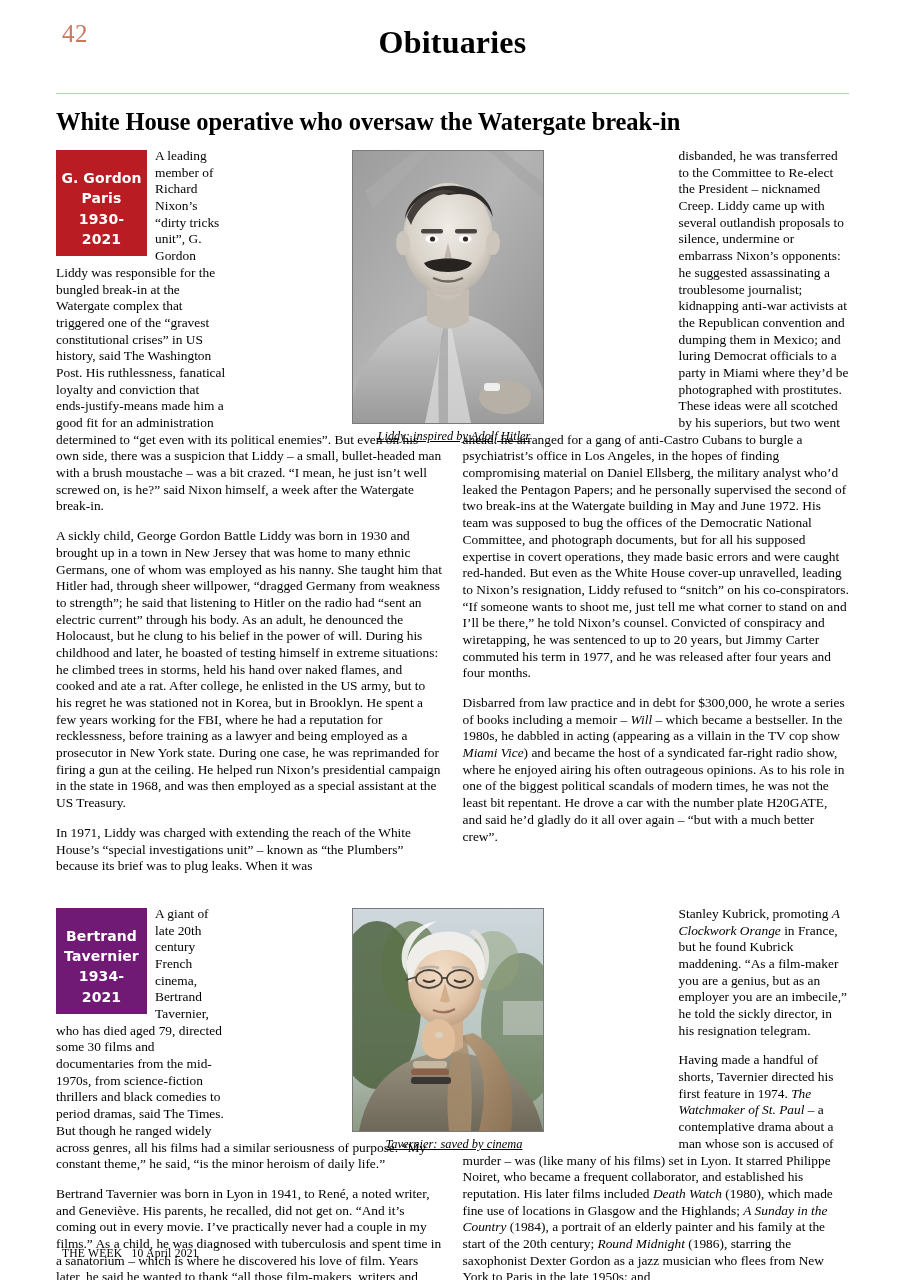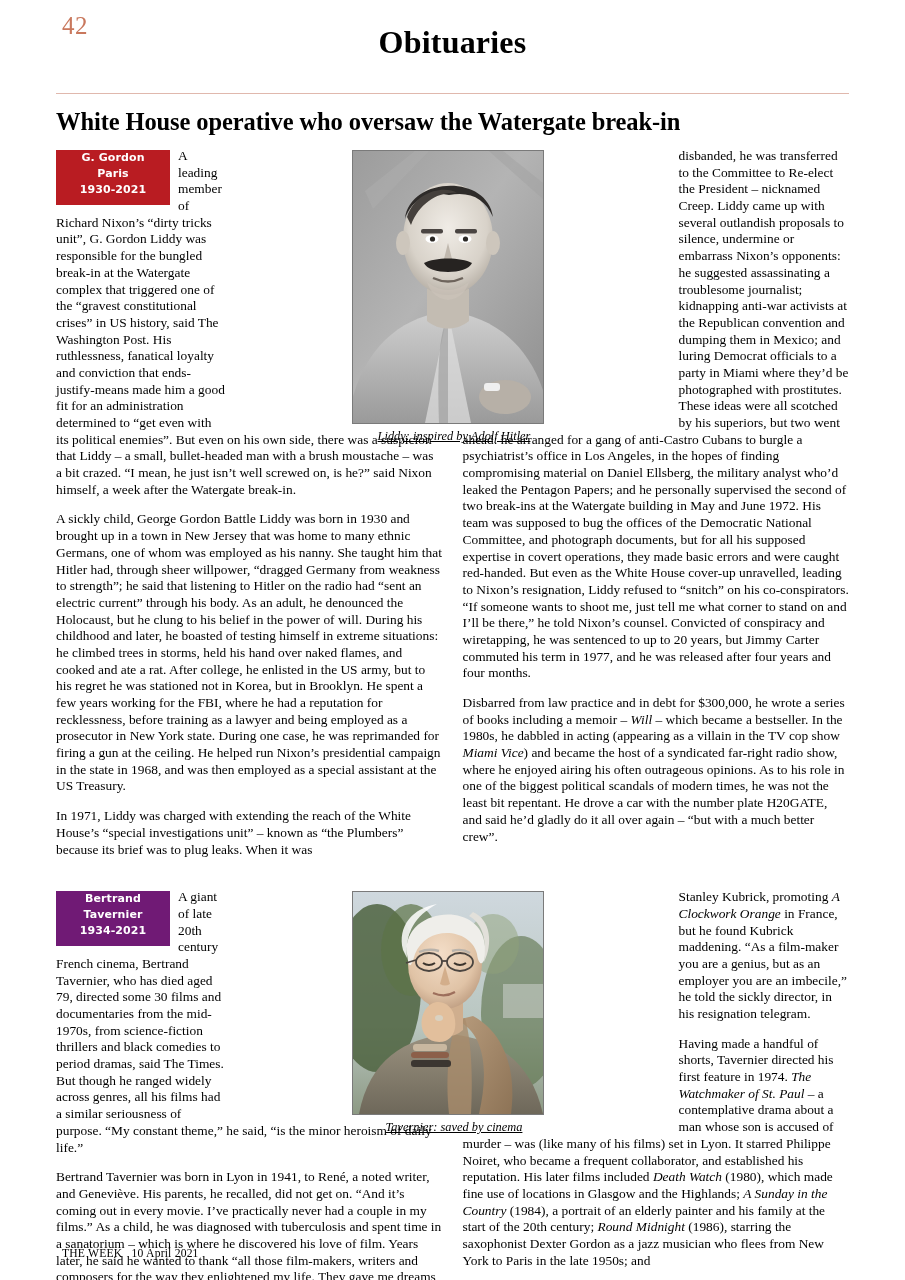--- a/index.html
+++ b/index.html
@@ -27,21 +27,21 @@
 
   
   .masthead {
     position: relative;
     height: 58px;
     padding-top: 24px;
   }
   .folio {
     position: absolute;
     left: 6px;
-    top: 12px;
+    top: 20px;
     font-size: 25px;
     color: #c9785d;
     font-family: "Liberation Serif", serif;
     letter-spacing: 0.5px;
   }
   .section-title {
     text-align: center;
     font-size: 32px;
     font-weight: bold;
     letter-spacing: 0.2px;
@@ -74,29 +74,29 @@
     line-height: 1.245;
     text-align: left;
     hyphens: none;
   }
   .col p { margin: 0 0 13px 0; }
   .col i { font-style: italic; }
 
   
   .name-box {
     float: left;
-    width: 114px;
+    width: 91px;
     margin: 2px 8px 3px 0;
-    padding: 0 4px 7px 4px;
+    padding: 18px 4px 7px 4px;
     box-sizing: border-box;
     text-align: center;
     color: #ffffff;
     font-family: "DejaVu Sans", "Liberation Sans", sans-serif;
     font-weight: bold;
-    font-size: 11px;
+    font-size: 14px;
     line-height: 1.45;
     letter-spacing: 0.1px;
   }
 
   
   .photo-block {
     position: absolute;
     top: 0;
     width: 204px;
     text-decoration: underline;

